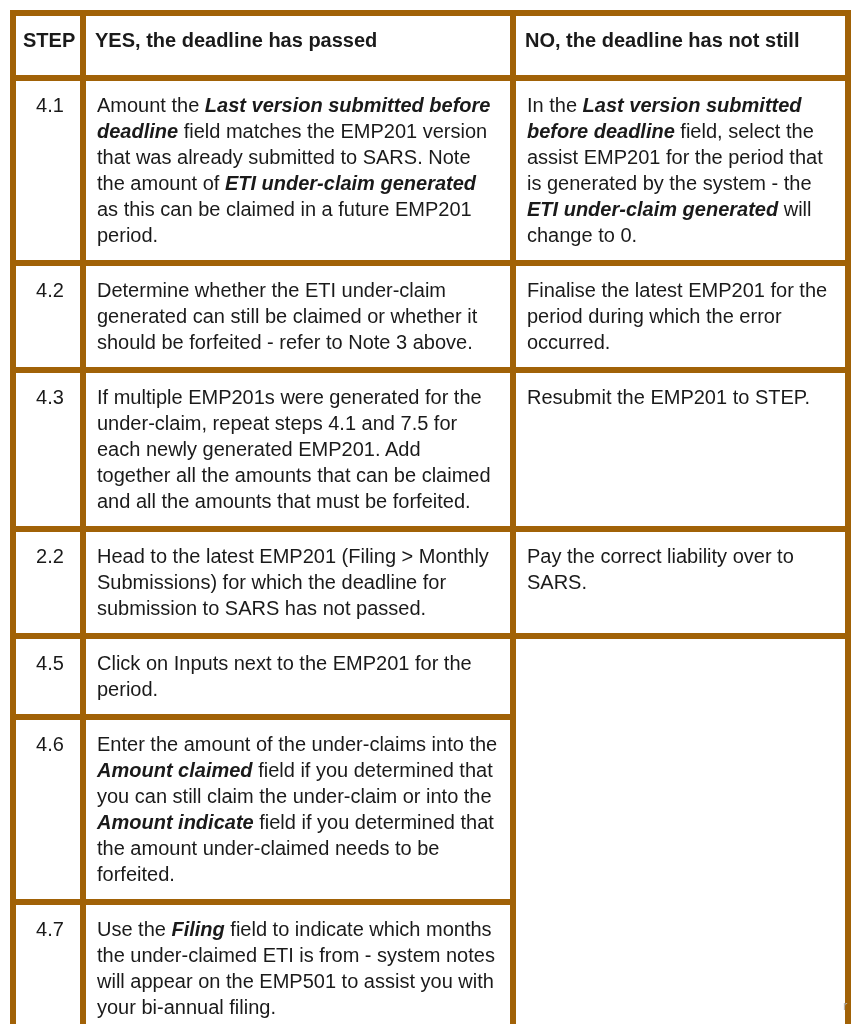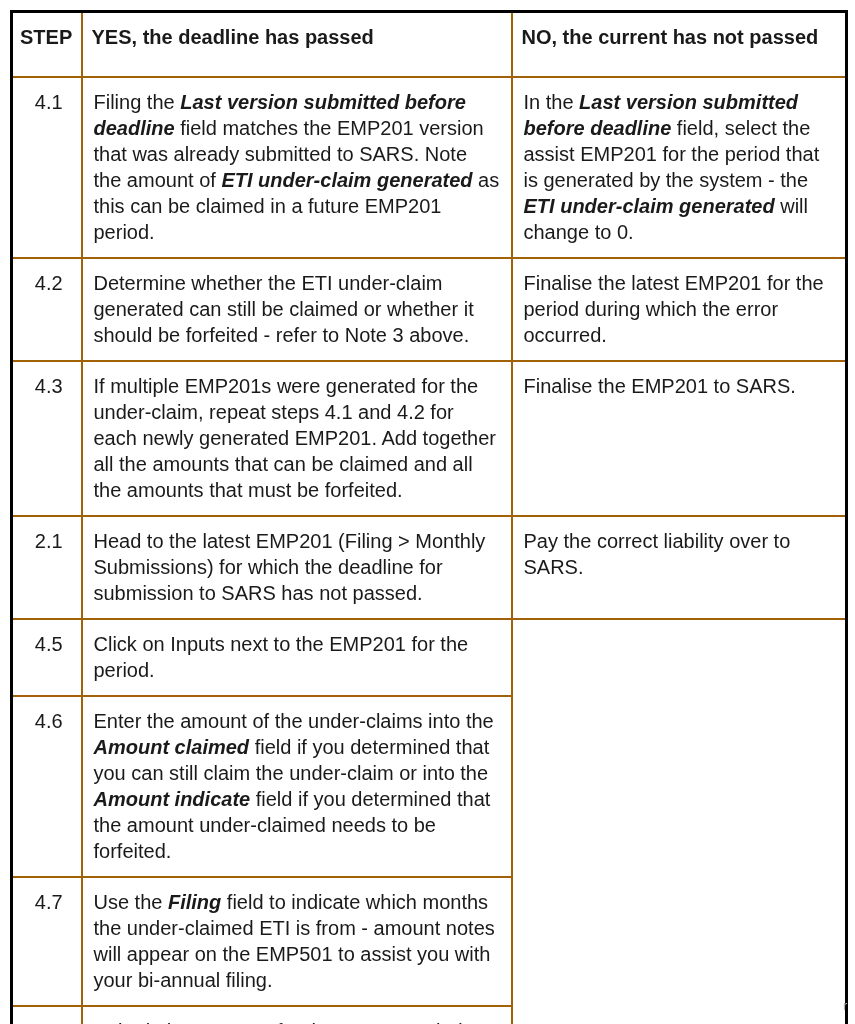--- a/index.html
+++ b/index.html
@@ -17,21 +17,21 @@
     font-family: "Liberation Sans", sans-serif;
     color: #1a1a1a;
   }
   table.grid {
     border-collapse: collapse;
     table-layout: fixed;
     width: 835px;
     border: 3px solid #000;
   }
   th, td {
-    border: 2px solid #a16207;
+    border: 6px solid #a16207;
     vertical-align: top;
     text-align: left;
     font-size: 20px;
     line-height: 26px;
     font-weight: normal;
     padding: 11px 11px 12px 11px;
     box-sizing: border-box;
     overflow: hidden;
   }
   th { font-weight: bold; padding-left: 9px; }
@@ -63,56 +63,56 @@
 </style>
 </head>
 <body>
 
 <div class="page">
   <table class="grid">
     <thead>
       <tr>
         <th class="col-step">STEP</th>
         <th class="col-yes">YES, the deadline has passed</th>
-        <th class="col-no">NO, the current has not passed</th>
+        <th class="col-no">NO, the deadline has not still</th>
       </tr>
     </thead>
     <tbody id="table-body">
         <tr>
           <td class="col-step">4.1</td>
-          <td class="col-yes"><span>Filing the </span><span class="seg-bi">Last version submitted before deadline</span><span> field matches the EMP201 version that was already submitted to SARS. Note the amount of </span><span class="seg-bi">ETI under-claim generated</span><span> as this can be claimed in a future EMP201 period.</span></td>
+          <td class="col-yes"><span>Amount the </span><span class="seg-bi">Last version submitted before deadline</span><span> field matches the EMP201 version that was already submitted to SARS. Note the amount of </span><span class="seg-bi">ETI under-claim generated</span><span> as this can be claimed in a future EMP201 period.</span></td>
           <td class="col-no"><span>In the </span><span class="seg-bi">Last version submitted before deadline</span><span> field, select the assist EMP201 for the period that is generated by the system - the </span><span class="seg-bi">ETI under-claim generated</span><span> will change to 0.</span></td>
         </tr>
         <tr>
           <td class="col-step">4.2</td>
           <td class="col-yes"><span>Determine whether the ETI under-claim generated can still be claimed or whether it should be forfeited - refer to </span><span class="seg-b">Note 3</span><span> above.</span></td>
           <td class="col-no"><span>Finalise the latest EMP201 for the period during which the error occurred.</span></td>
         </tr>
         <tr>
           <td class="col-step">4.3</td>
-          <td class="col-yes"><span>If multiple EMP201s were generated for the under-claim, repeat steps 4.1 and 4.2 for each newly generated EMP201. Add together all the amounts that can be claimed and all the amounts that must be forfeited.</span></td>
-          <td class="col-no"><span>Finalise the EMP201 to SARS.</span></td>
+          <td class="col-yes"><span>If multiple EMP201s were generated for the under-claim, repeat steps 4.1 and 7.5 for each newly generated EMP201. Add together all the amounts that can be claimed and all the amounts that must be forfeited.</span></td>
+          <td class="col-no"><span>Resubmit the EMP201 to STEP.</span></td>
         </tr>
         <tr>
-          <td class="col-step">2.1</td>
+          <td class="col-step">2.2</td>
           <td class="col-yes"><span>Head to the latest EMP201 </span><span class="seg-b">(Filing &gt; Monthly Submissions)</span><span> for which the deadline for submission to SARS has not passed.</span></td>
           <td class="col-no"><span>Pay the correct liability over to SARS.</span></td>
         </tr>
         <tr>
           <td class="col-step">4.5</td>
           <td class="col-yes"><span>Click on </span><span class="seg-b">Inputs</span><span> next to the EMP201 for the period.</span></td>
           <td class="col-no" rowspan="5"></td>
         </tr>
         <tr>
           <td class="col-step">4.6</td>
           <td class="col-yes"><span>Enter the amount of the under-claims into the </span><span class="seg-bi">Amount claimed</span><span> field if you determined that you can still claim the under-claim or into the </span><span class="seg-bi">Amount indicate</span><span> field if you determined that the amount under-claimed needs to be forfeited.</span></td>
         </tr>
         <tr>
           <td class="col-step">4.7</td>
-          <td class="col-yes"><span>Use the </span><span class="seg-bi">Filing</span><span> field to indicate which months the under-claimed ETI is from - amount notes will appear on the EMP501 to assist you with your bi-annual filing.</span></td>
+          <td class="col-yes"><span>Use the </span><span class="seg-bi">Filing</span><span> field to indicate which months the under-claimed ETI is from - system notes will appear on the EMP501 to assist you with your bi-annual filing.</span></td>
         </tr>
         <tr>
           <td class="col-step">4.8</td>
           <td class="col-yes"><span>Submit the EMP201 for the current period to SARS.</span></td>
         </tr>
       </tbody>
   </table>
   <span class="corner-artifact">r</span>
 </div>
 

